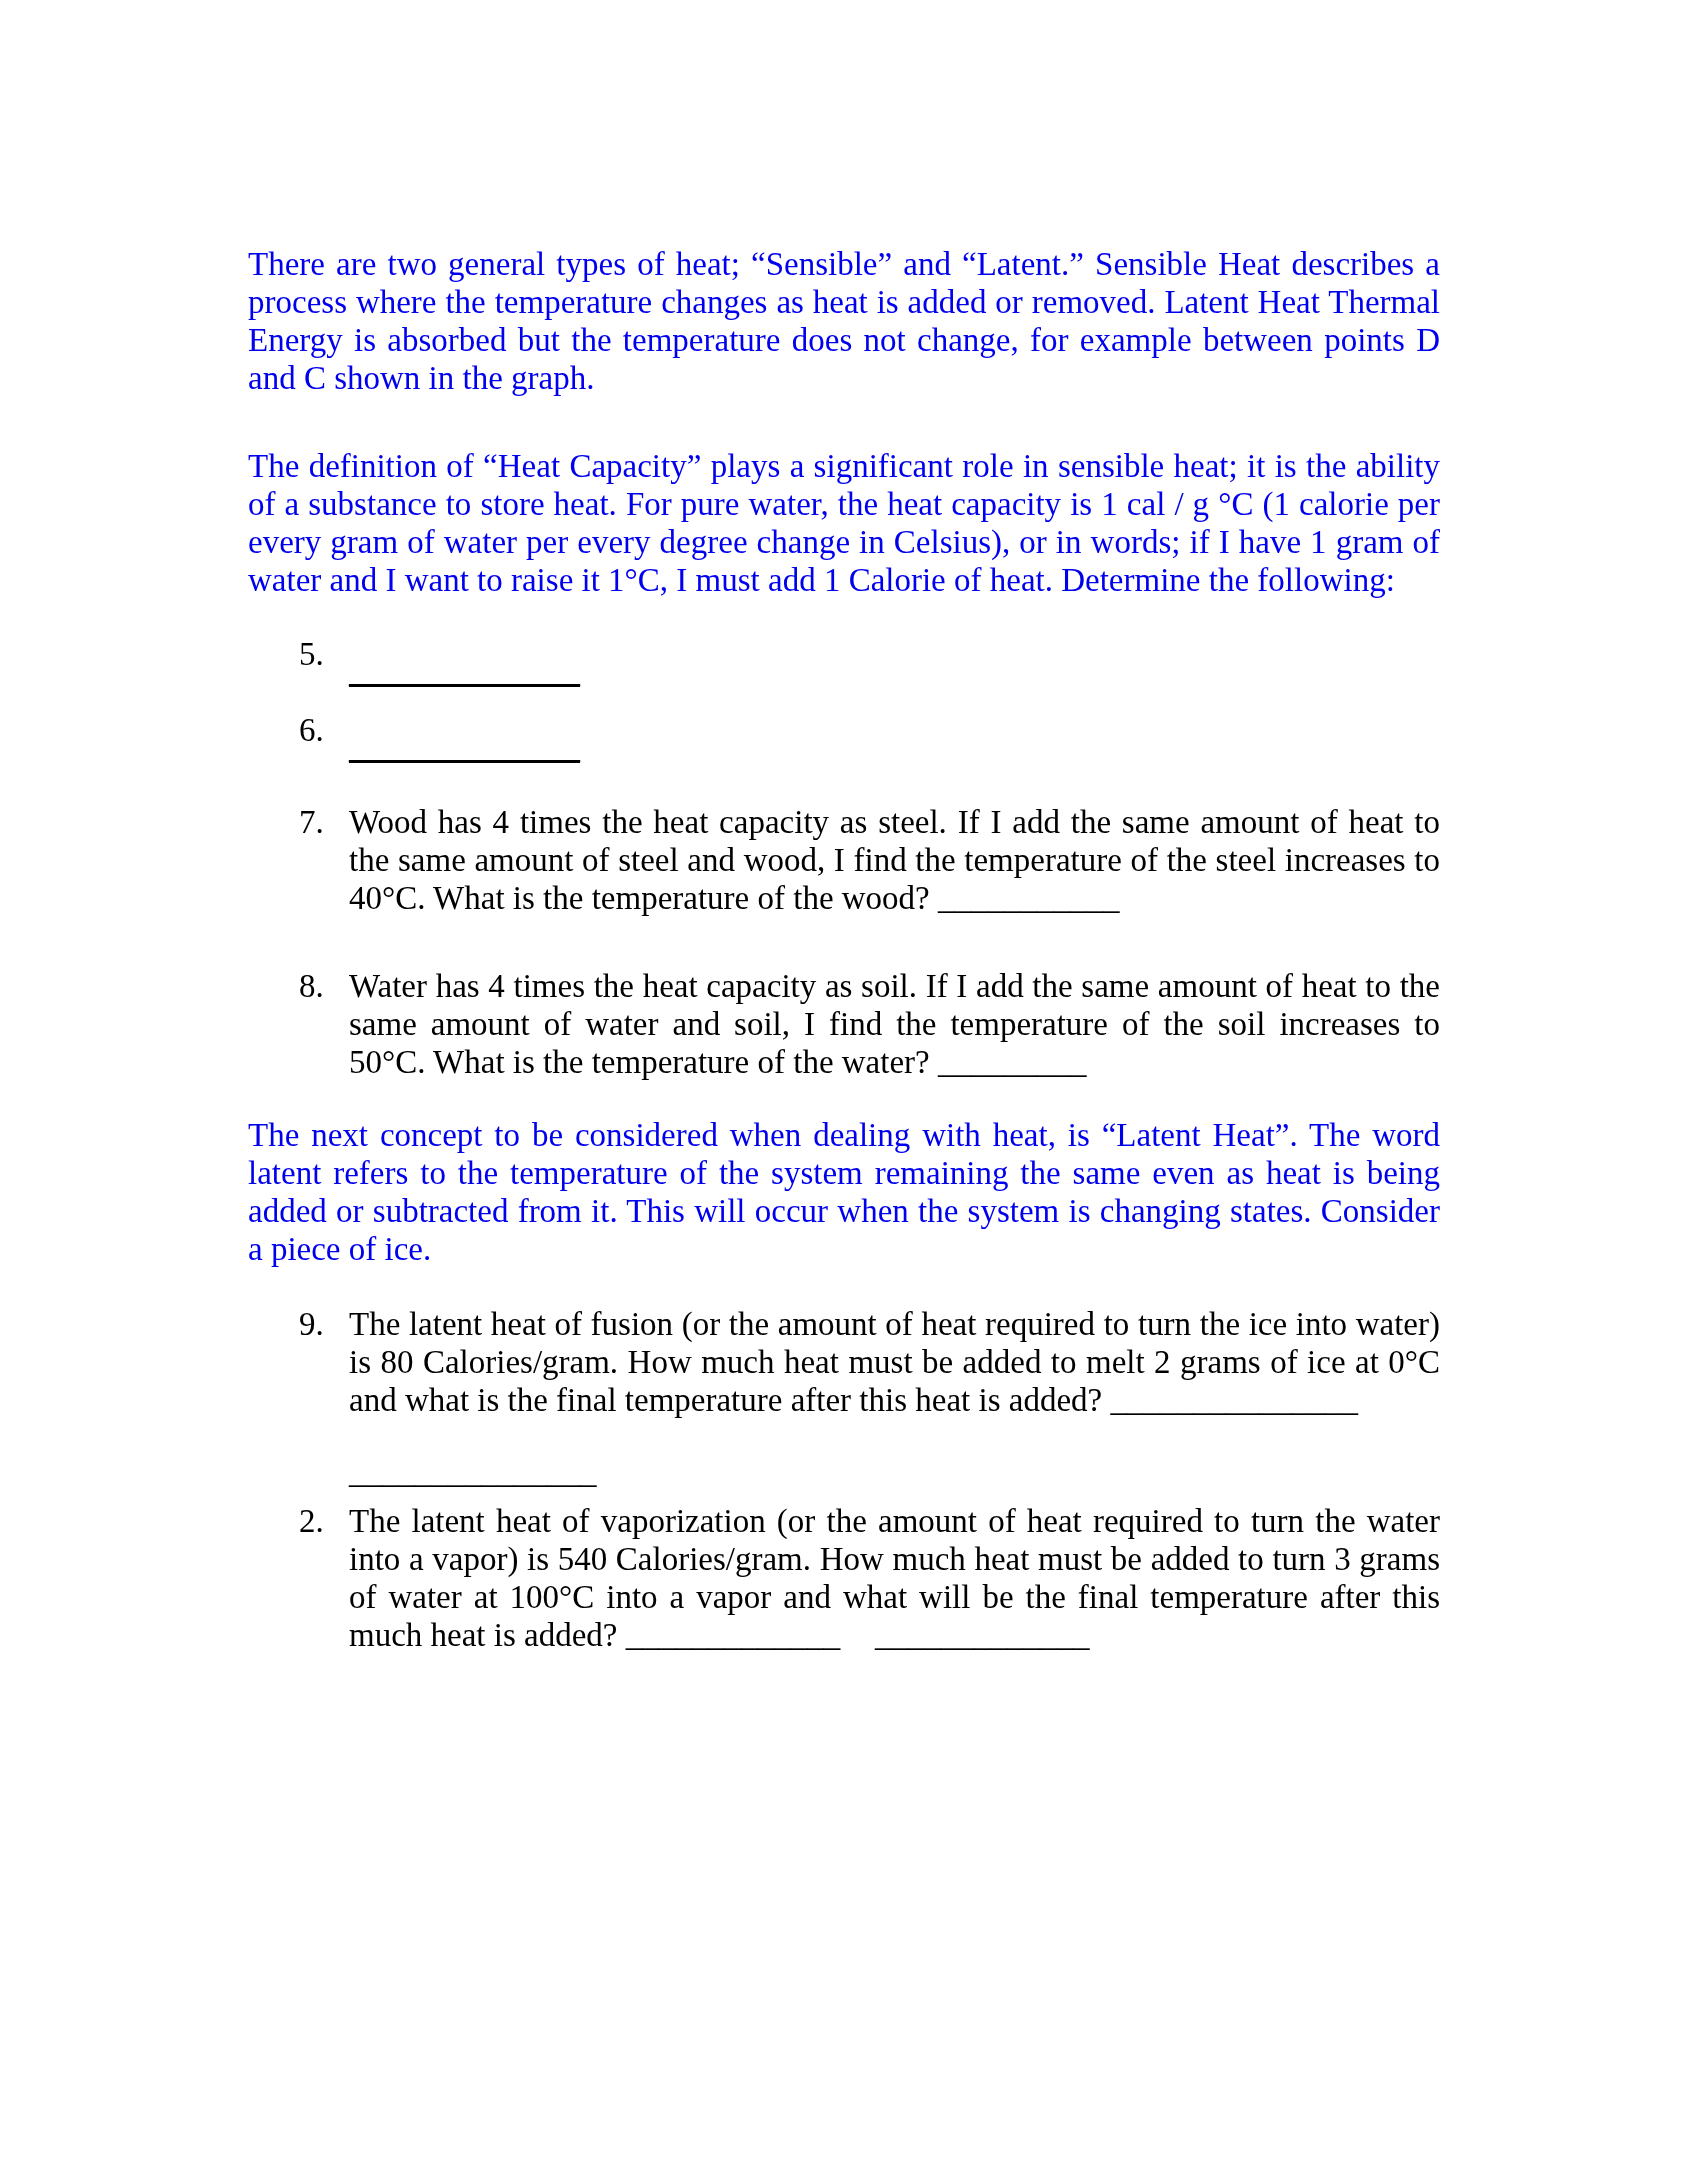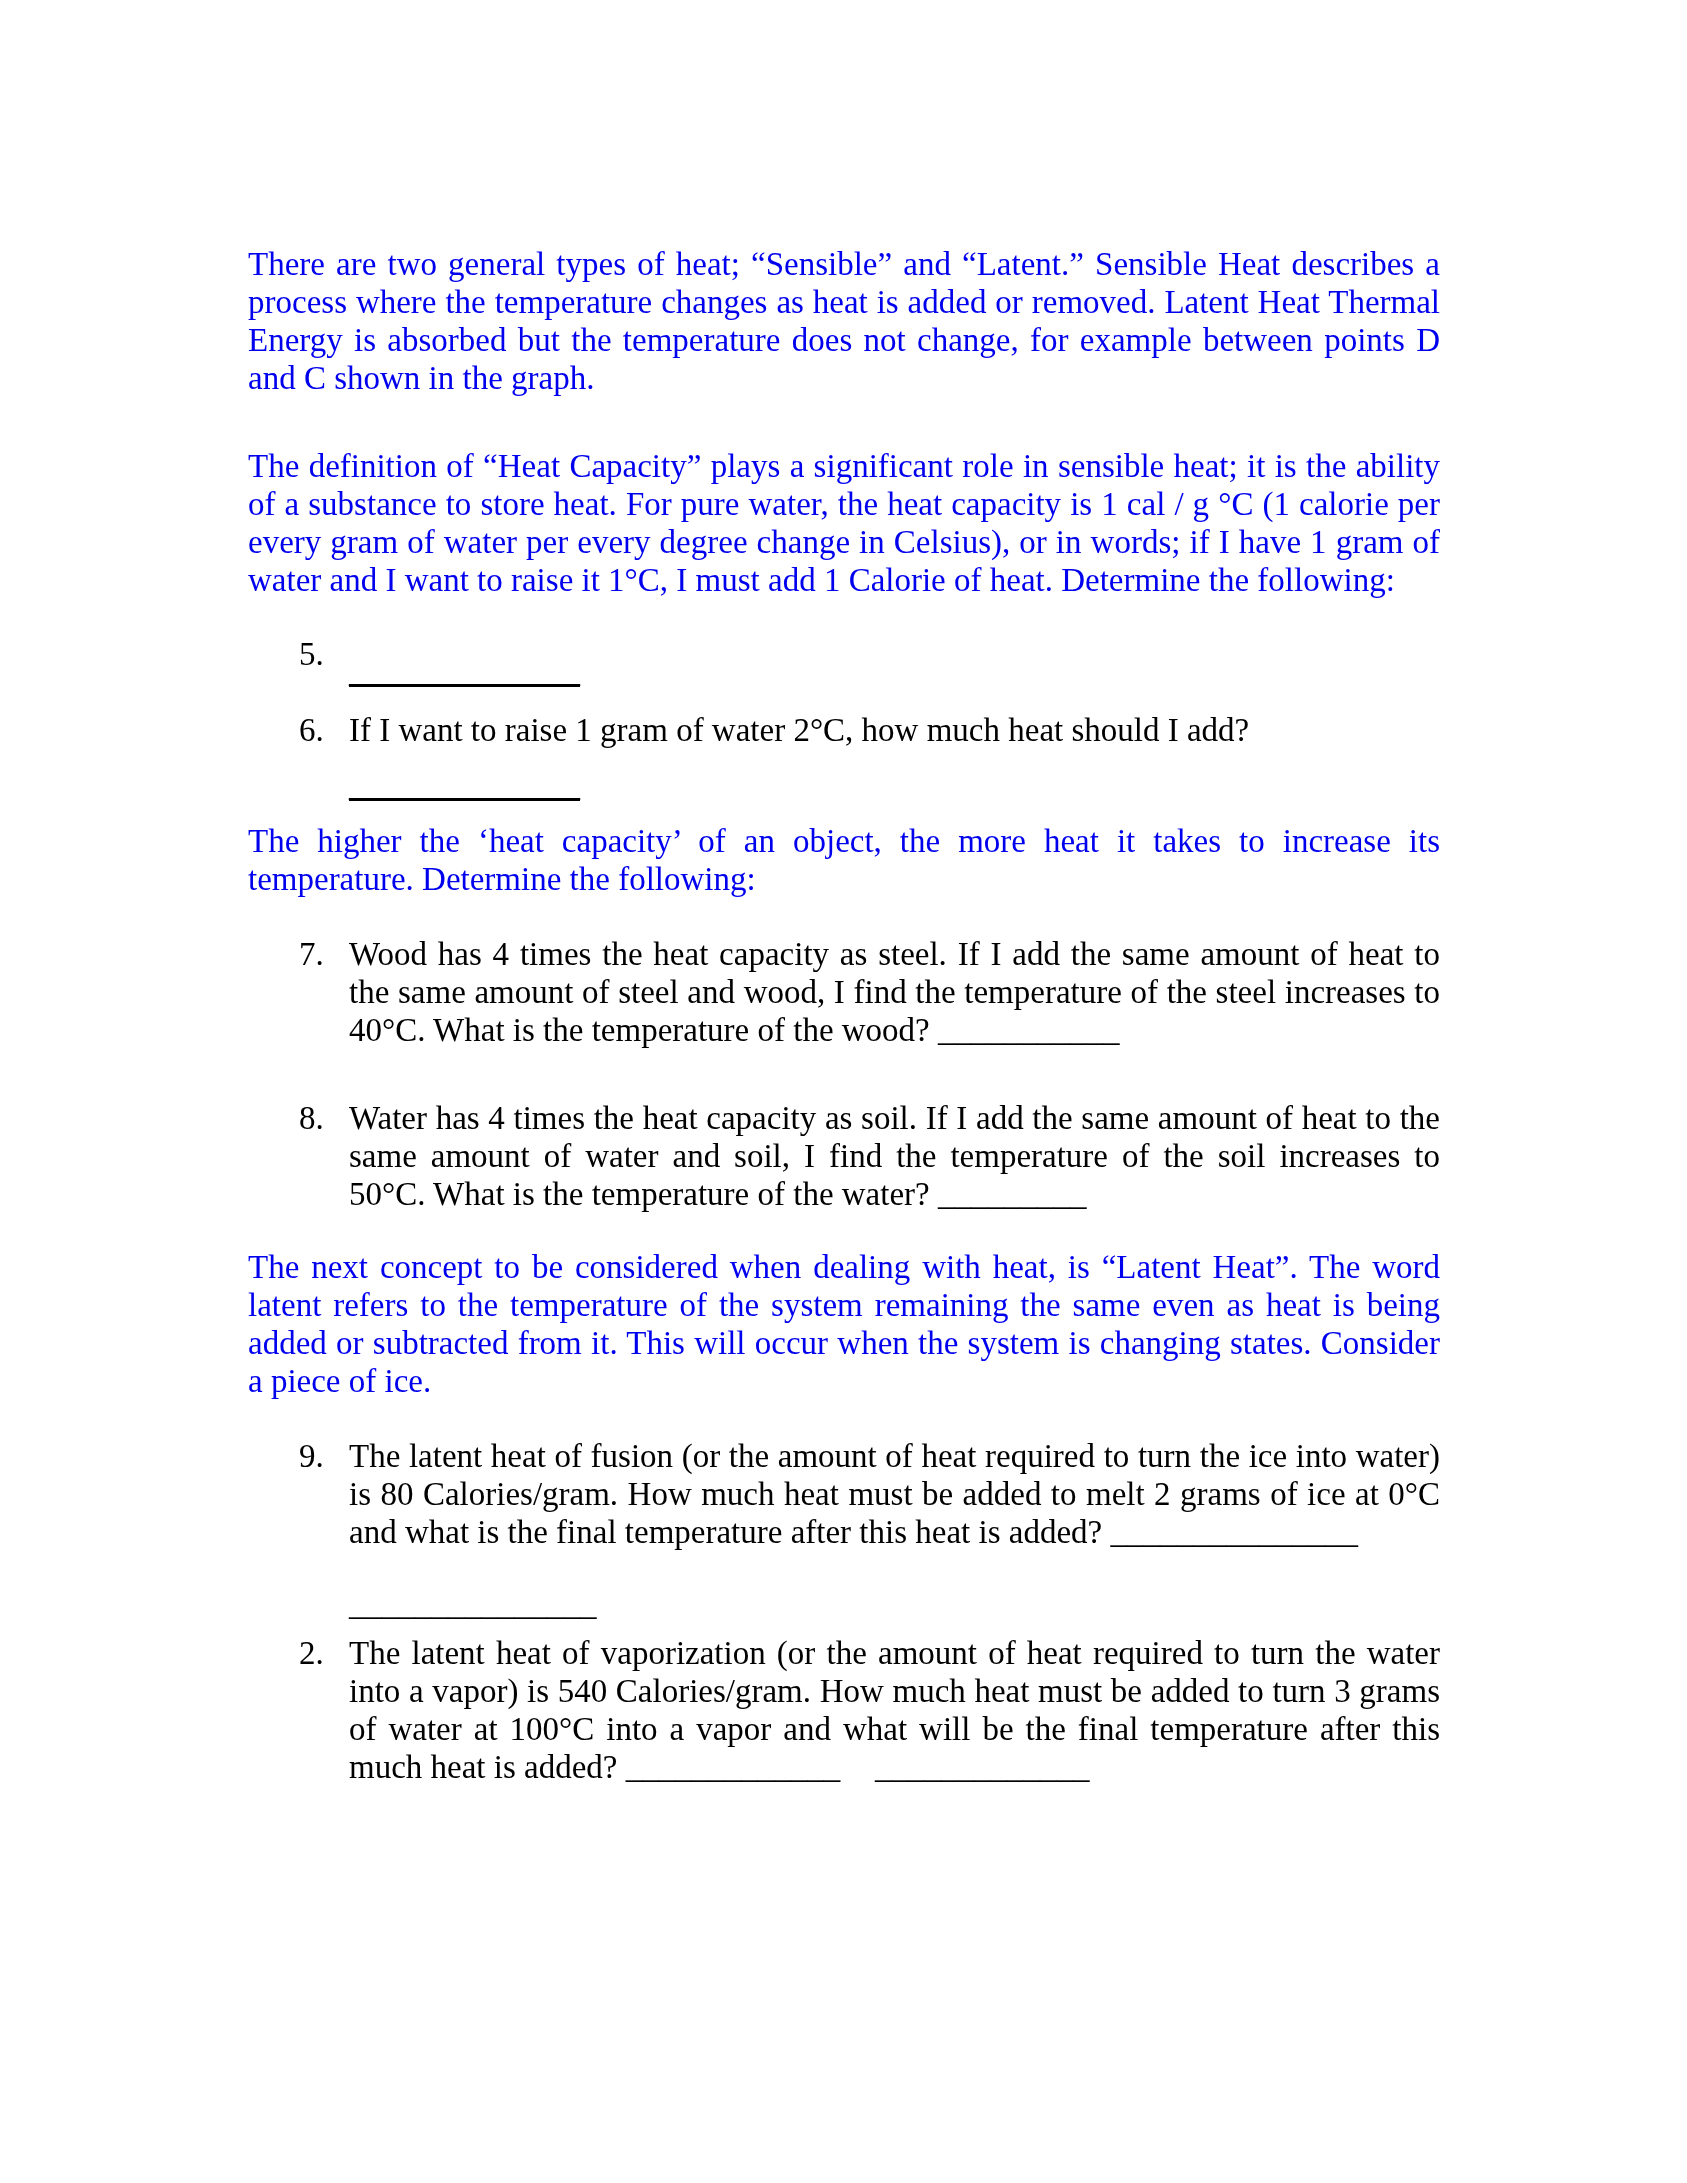--- a/index.html
+++ b/index.html
@@ -76,26 +76,24 @@
   <div class="q mt-55">
     <span class="q-num">5.</span>
     <div class="q-body no-justify">
       <div class="blank-line">______________</div>
     </div>
   </div>
 
   <div class="q mt-32">
     <span class="q-num">6.</span>
     <div class="q-body no-justify">
-      <span>If I want to raise 1 gram of water 2°C, how much heat should I add?</span>
       <div class="blank-line">______________</div>
     </div>
   </div>
 
-  <p class="para mt-27">The higher the ‘heat capacity’ of an object, the more heat it takes to increase its temperature.  Determine the following:</p>
 
   <div class="q mt-56">
     <span class="q-num">7.</span>
     <div class="q-body">
       <span>Wood has 4 times the heat capacity as steel. If I add the same amount of heat to the same amount of steel and wood, I find the temperature of the steel increases to 40°C. What is the temperature of the wood?</span>
       <span class="inline-blank">___________</span>
     </div>
   </div>
 
   <div class="q mt-58">

